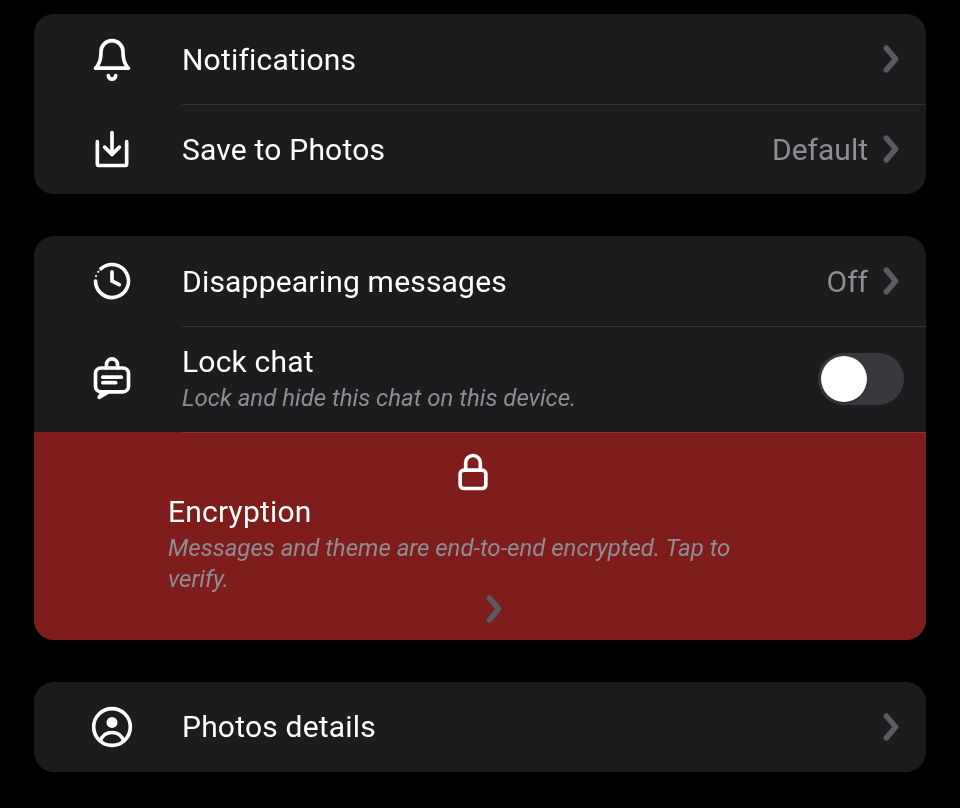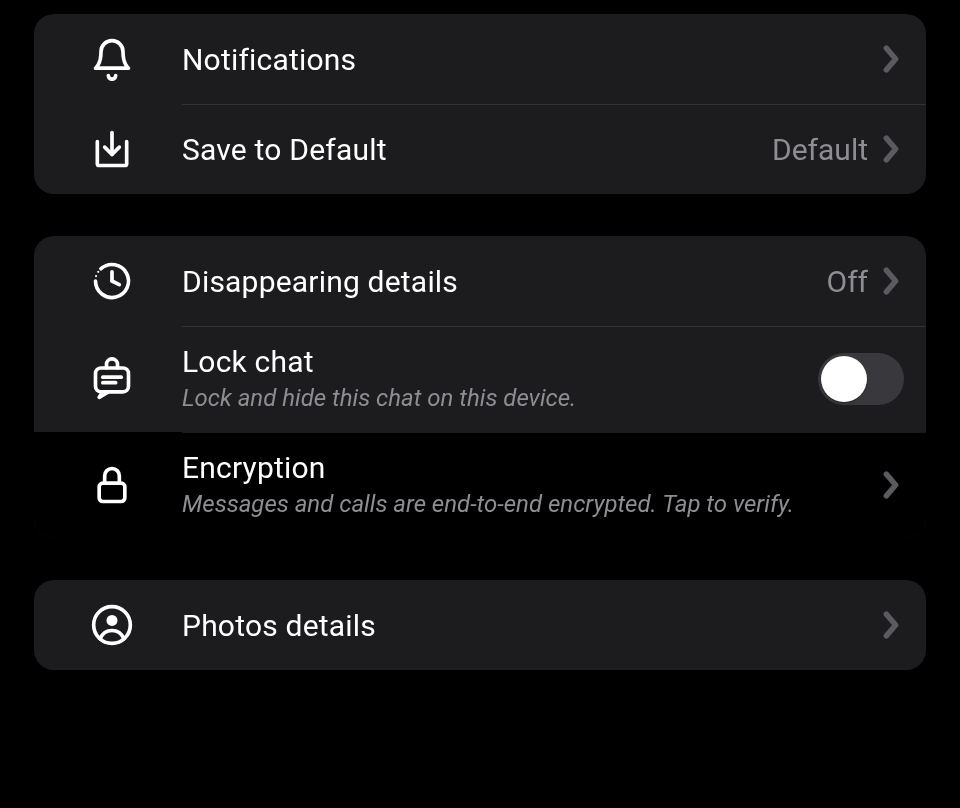--- a/index.html
+++ b/index.html
@@ -21,21 +21,22 @@
   }
   .row {
     display: flex;
     align-items: center;
     padding: 22px 22px 22px 18px;
     min-height: 90px;
     position: relative;
     cursor: pointer;
   }
   .row.highlight {
-    background: #000000;
+    background: #7f1d1d;
+    flex-direction: column;
   }
   .row + .row::before {
     content: "";
     position: absolute;
     top: 0;
     left: 148px;
     right: 0;
     height: 1px;
     background: rgba(255,255,255,0.10);
   }
@@ -154,21 +155,21 @@
 
     <div class="row">
       <div class="icon-cell">
         <svg viewBox="0 0 24 24">
             <path d="M4 8v12a1 1 0 0 0 1 1h14a1 1 0 0 0 1-1V8"></path>
             <path d="M12 3v12"></path>
             <path d="M8 11l4 4 4-4"></path>
           </svg>
       </div>
       <div class="text-cell">
-        <span class="title">Save to Default</span>
+        <span class="title">Save to Photos</span>
       </div>
       <div class="trailing">
         <span class="trailing-text">Default</span>
         <span class="chevron">
           <svg viewBox="0 0 10 18">
               <path d="M2 2l6 7-6 7"></path>
             </svg>
         </span>
       </div>
     </div>
@@ -182,21 +183,21 @@
         <svg viewBox="0 0 24 24">
             <path d="M12 12 L12 7"></path>
             <path d="M12 12 L16 14"></path>
             <path d="M3 12a9 9 0 1 0 3-6.7"></path>
             <circle cx="4.5" cy="7" r="0.6" fill="#fff" stroke="none"></circle>
             <circle cx="3.3" cy="9.3" r="0.6" fill="#fff" stroke="none"></circle>
             <circle cx="3" cy="12" r="0.6" fill="#fff" stroke="none"></circle>
           </svg>
       </div>
       <div class="text-cell">
-        <span class="title">Disappearing details</span>
+        <span class="title">Disappearing messages</span>
       </div>
       <div class="trailing">
         <span class="trailing-text">Off</span>
         <span class="chevron">
           <svg viewBox="0 0 10 18">
               <path d="M2 2l6 7-6 7"></path>
             </svg>
         </span>
       </div>
     </div>
@@ -224,21 +225,21 @@
 
     <div class="row multiline highlight">
       <div class="icon-cell">
         <svg viewBox="0 0 24 24">
             <rect x="5" y="11" width="14" height="10" rx="2"></rect>
             <path d="M8 11V7a4 4 0 0 1 8 0v4"></path>
           </svg>
       </div>
       <div class="text-cell">
         <span class="title">Encryption</span>
-        <span class="subtitle">Messages and calls are end-to-end encrypted. Tap to verify.</span>
+        <span class="subtitle">Messages and theme are end-to-end encrypted. Tap to verify.</span>
       </div>
       <div class="trailing">
         <span class="chevron">
           <svg viewBox="0 0 10 18">
               <path d="M2 2l6 7-6 7"></path>
             </svg>
         </span>
       </div>
     </div>
 

